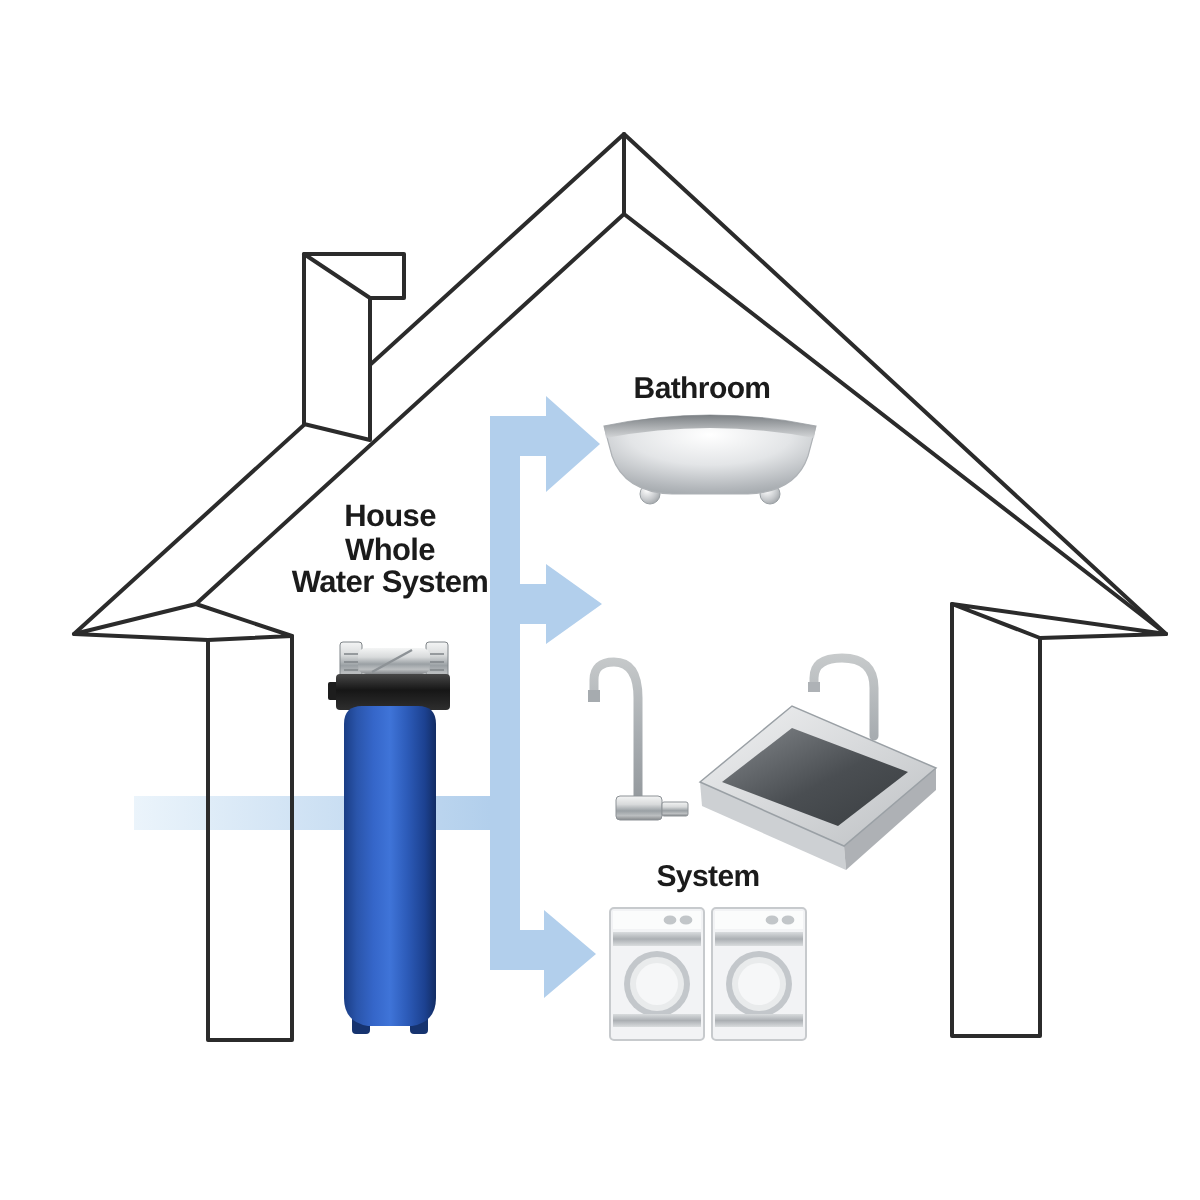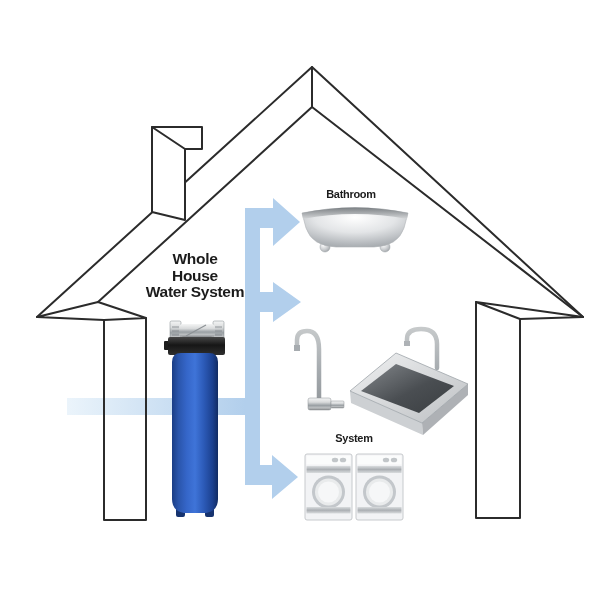--- a/index.html
+++ b/index.html
@@ -8,21 +8,21 @@
     font-family:"Liberation Sans","DejaVu Sans",sans-serif;
   }
   .stage svg{position:absolute;left:0;top:0;}
   .label{
     position:absolute;text-align:center;font-weight:bold;color:var(--text,#1b1b1b);
     letter-spacing:-0.3px;
   }
   .label span{display:block;}
   .fs-inlet{font-size:20px;line-height:20px;letter-spacing:-0.5px;}
   .fs-filter{font-size:15.5px;line-height:16.5px;}
-  .fs-room{font-size:11px;line-height:17px;}
+  .fs-room{font-size:15px;line-height:17px;}
   
   .house{stroke:var(--outline,#2b2b2b);stroke-width:2;fill:none;stroke-linejoin:round;stroke-linecap:round;}
   .house-fill{stroke:var(--outline,#2b2b2b);stroke-width:2;fill:#ffffff;stroke-linejoin:round;}
   .arrow-shape{fill:var(--arrow,#b2cfec);}
   .st-arrow{stop-color:var(--arrow,#b2cfec);}
   .st-arrow-light{stop-color:var(--arrow-light,#eaf3fb);}
   .st-fblue{stop-color:var(--filter-blue,#3566c9);}
   .st-fdark{stop-color:var(--filter-dark,#1a3d85);}
   .st-fedge{stop-color:var(--filter-edge,#122c63);}
 </style>
@@ -182,22 +182,22 @@
         <circle cx="23.5" cy="38" r="16.5" fill="#c3c7cb"></circle>
         <circle cx="23.5" cy="38" r="13.5" fill="#e9ebec"></circle>
         <circle cx="23.5" cy="38" r="10.5" fill="#f6f7f8"></circle>
         <rect x="1.5" y="53" width="44" height="6.5" fill="url(#gBand)"></rect>
       </g>
     </g>
   </svg>
 
 
   <div class="label fs-filter" style="left:135px;top:251px;width:120px">
+    <span>House</span>
     <span>Whole</span>
-    <span>House</span>
     <span>Water System</span>
   </div>
 
   <div class="label fs-room" style="left:301px;top:186px;width:100px">
     <span>Bathroom</span>
   </div>
 
   <div class="label fs-room" style="left:308px;top:285px;width:140px">
   </div>
 

